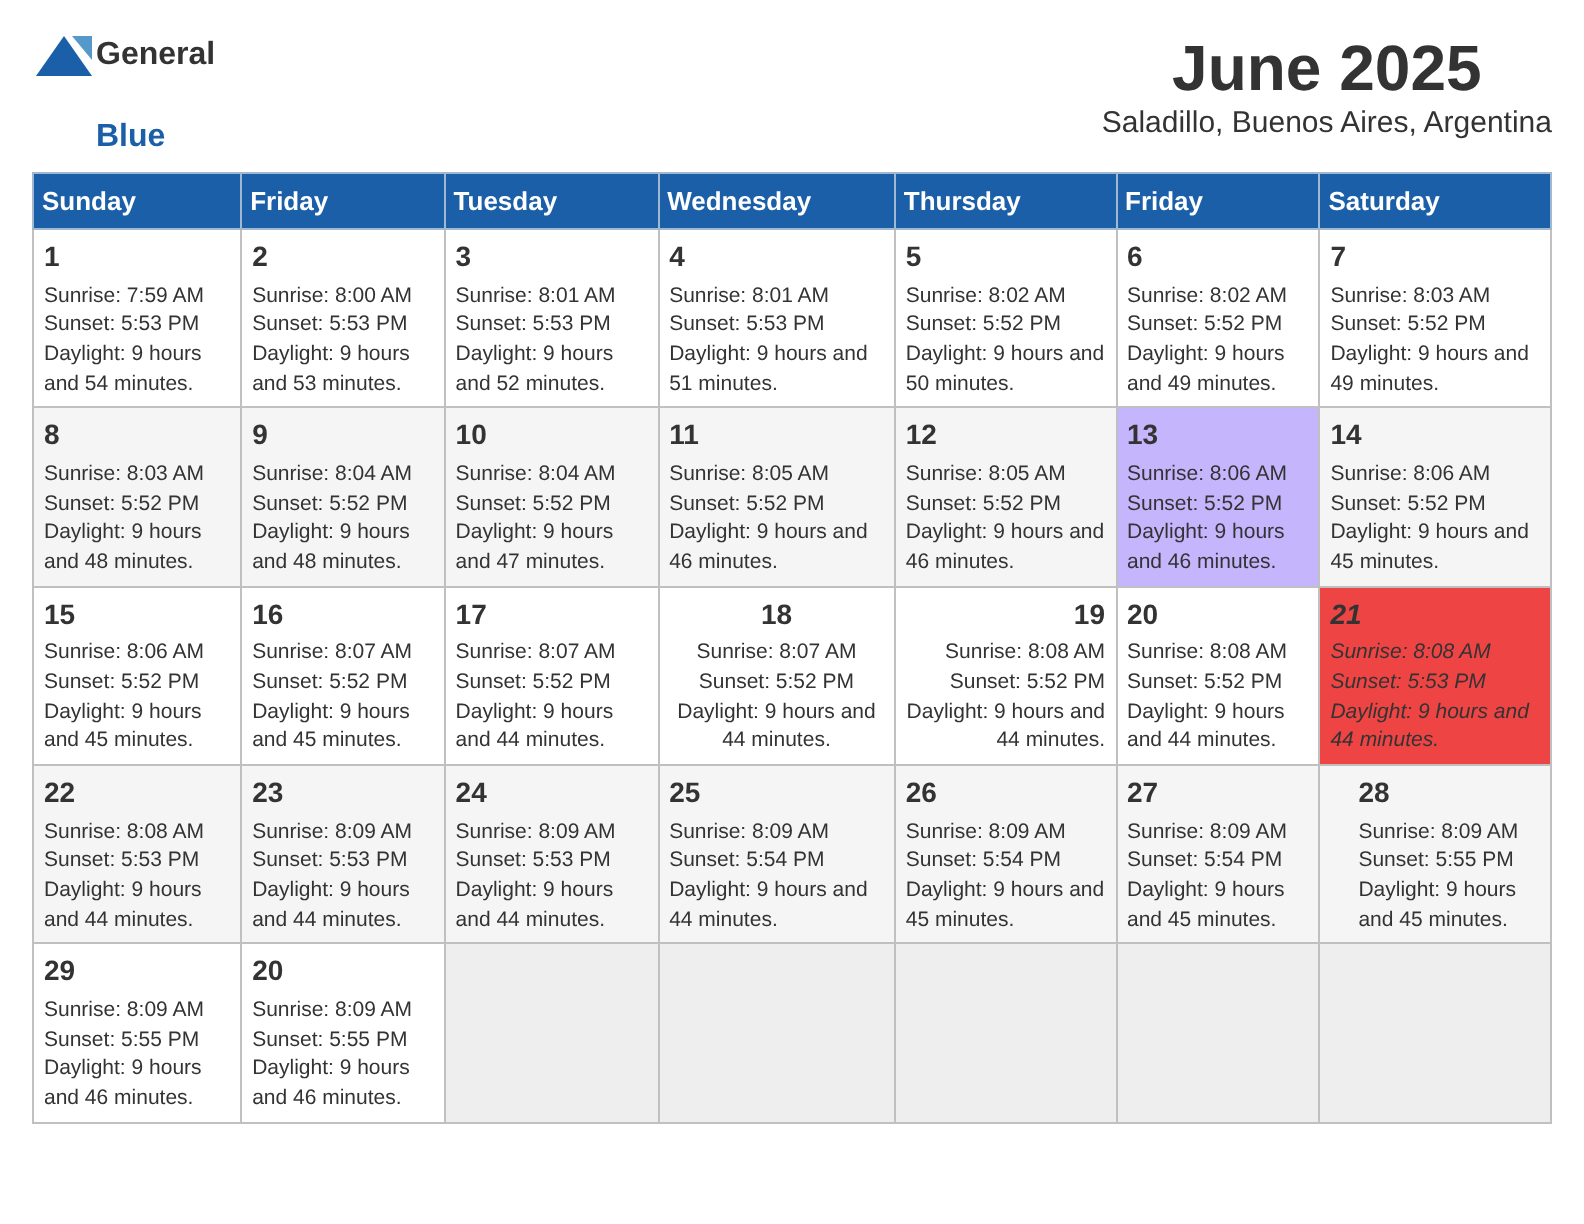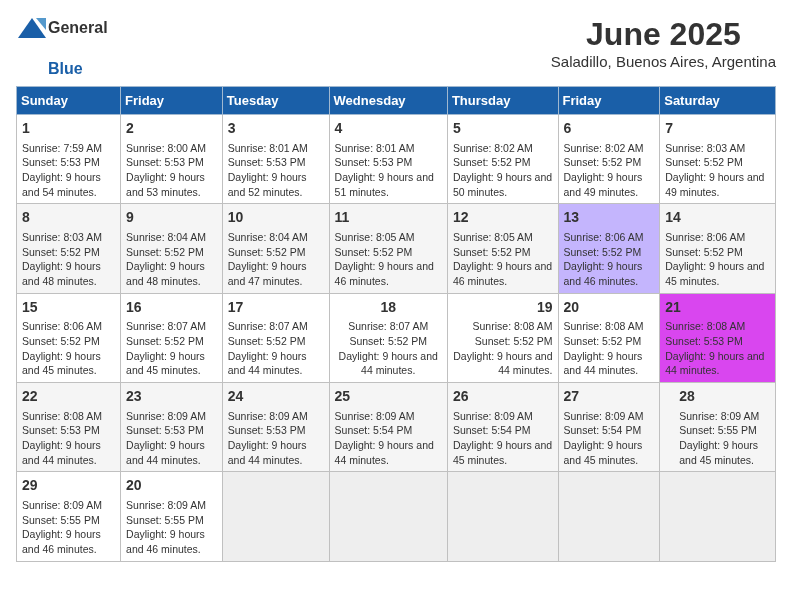--- a/index.html
+++ b/index.html
@@ -129,21 +129,21 @@
         <td style="background: #c4b5fd; margin-left: 16px;"><span class="day-number">13</span><span>Sunrise: 8:06 AM</span><br><span>Sunset: 5:52 PM</span><br><span>Daylight: 9 hours and 46 minutes.</span></td>
         <td style="background: rgb(245, 245, 245);"><span class="day-number">14</span><span>Sunrise: 8:06 AM</span><br><span>Sunset: 5:52 PM</span><br><span>Daylight: 9 hours and 45 minutes.</span></td>
       </tr>
       <tr class="week-row">
         <td style="background: rgb(255, 255, 255);"><span class="day-number">15</span><span>Sunrise: 8:06 AM</span><br><span>Sunset: 5:52 PM</span><br><span>Daylight: 9 hours and 45 minutes.</span></td>
         <td style="background: rgb(255, 255, 255);"><span class="day-number">16</span><span>Sunrise: 8:07 AM</span><br><span>Sunset: 5:52 PM</span><br><span>Daylight: 9 hours and 45 minutes.</span></td>
         <td style="background: rgb(255, 255, 255);"><span class="day-number">17</span><span>Sunrise: 8:07 AM</span><br><span>Sunset: 5:52 PM</span><br><span>Daylight: 9 hours and 44 minutes.</span></td>
         <td style="background: rgb(255, 255, 255); text-align: center;"><span class="day-number">18</span><span>Sunrise: 8:07 AM</span><br><span>Sunset: 5:52 PM</span><br><span>Daylight: 9 hours and 44 minutes.</span></td>
         <td style="background: rgb(255, 255, 255); text-align: right;"><span class="day-number">19</span><span>Sunrise: 8:08 AM</span><br><span>Sunset: 5:52 PM</span><br><span>Daylight: 9 hours and 44 minutes.</span></td>
         <td style="background: rgb(255, 255, 255);"><span class="day-number">20</span><span>Sunrise: 8:08 AM</span><br><span>Sunset: 5:52 PM</span><br><span>Daylight: 9 hours and 44 minutes.</span></td>
-        <td style="background: #d946ef;"><span class="day-number">21</span><span>Sunrise: 8:08 AM</span><br><span>Sunset: 5:53 PM</span><br><span>Daylight: 9 hours and 44 minutes.</span></td>
+        <td style="background: #ef4444; font-style: italic;"><span class="day-number">21</span><span>Sunrise: 8:08 AM</span><br><span>Sunset: 5:53 PM</span><br><span>Daylight: 9 hours and 44 minutes.</span></td>
       </tr>
       <tr class="week-row">
         <td style="background: rgb(245, 245, 245);"><span class="day-number">22</span><span>Sunrise: 8:08 AM</span><br><span>Sunset: 5:53 PM</span><br><span>Daylight: 9 hours and 44 minutes.</span></td>
         <td style="background: rgb(245, 245, 245);"><span class="day-number">23</span><span>Sunrise: 8:09 AM</span><br><span>Sunset: 5:53 PM</span><br><span>Daylight: 9 hours and 44 minutes.</span></td>
         <td style="background: rgb(245, 245, 245);"><span class="day-number">24</span><span>Sunrise: 8:09 AM</span><br><span>Sunset: 5:53 PM</span><br><span>Daylight: 9 hours and 44 minutes.</span></td>
         <td style="background: rgb(245, 245, 245);"><span class="day-number">25</span><span>Sunrise: 8:09 AM</span><br><span>Sunset: 5:54 PM</span><br><span>Daylight: 9 hours and 44 minutes.</span></td>
         <td style="background: rgb(245, 245, 245);"><span class="day-number">26</span><span>Sunrise: 8:09 AM</span><br><span>Sunset: 5:54 PM</span><br><span>Daylight: 9 hours and 45 minutes.</span></td>
         <td style="background: rgb(245, 245, 245);"><span class="day-number">27</span><span>Sunrise: 8:09 AM</span><br><span>Sunset: 5:54 PM</span><br><span>Daylight: 9 hours and 45 minutes.</span></td>
         <td style="background: rgb(245, 245, 245); padding-left: 19px;"><span class="day-number">28</span><span>Sunrise: 8:09 AM</span><br><span>Sunset: 5:55 PM</span><br><span>Daylight: 9 hours and 45 minutes.</span></td>
       </tr>

